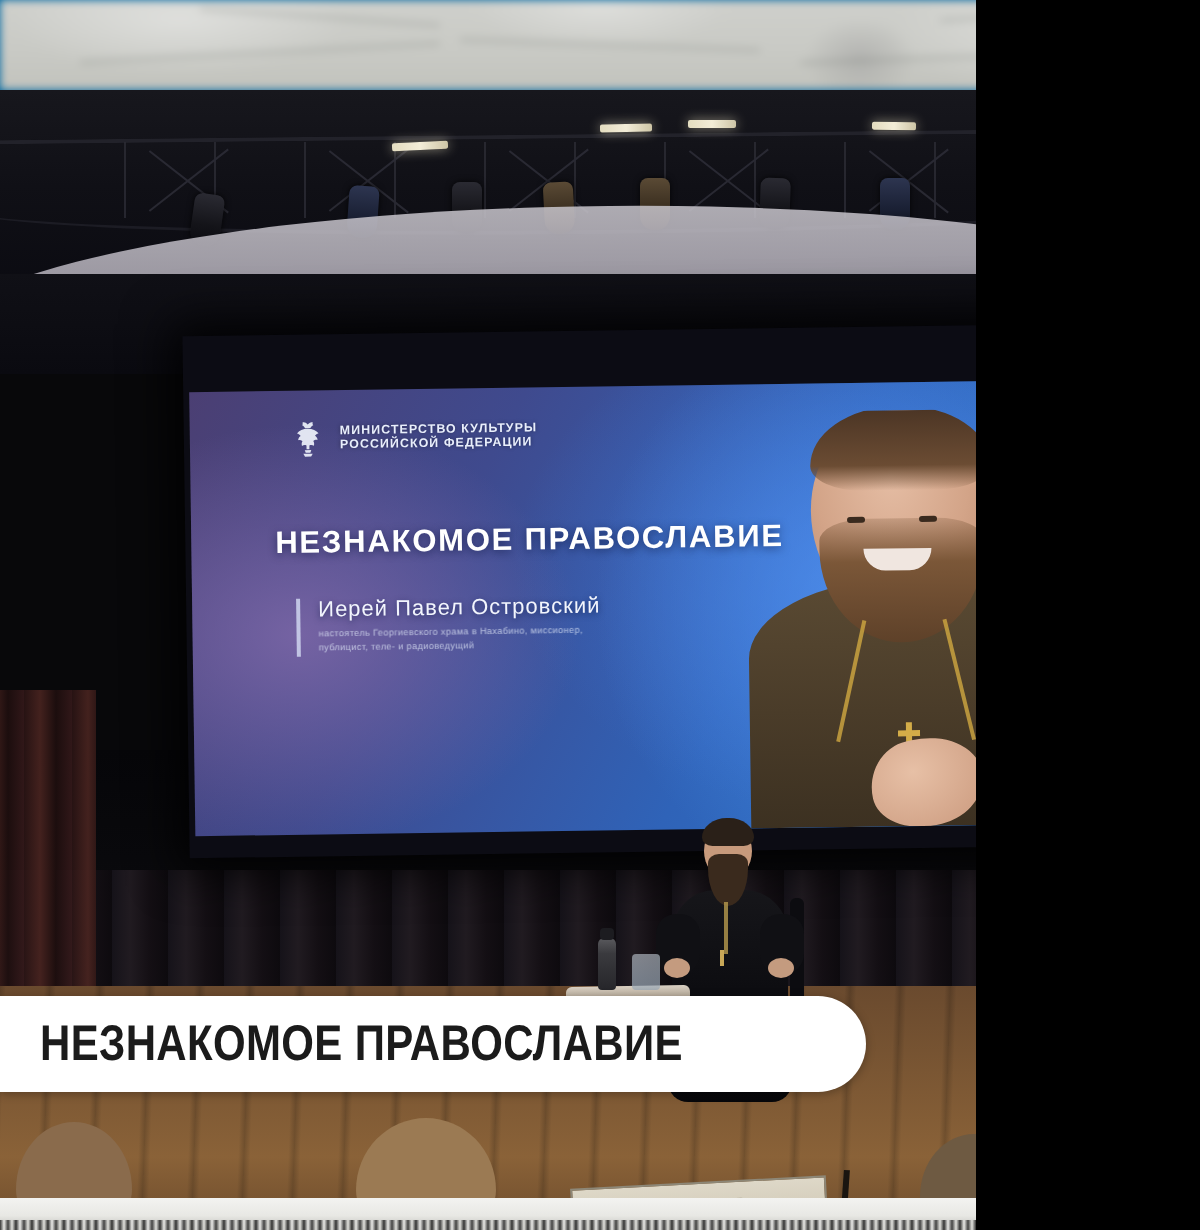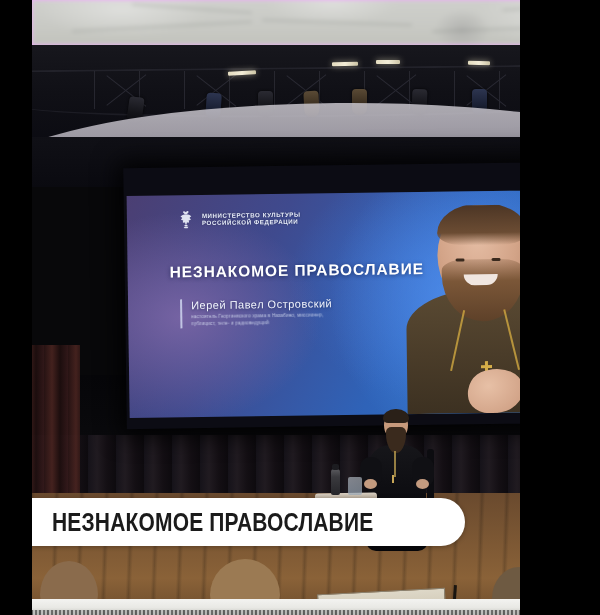--- a/index.html
+++ b/index.html
@@ -8,22 +8,21 @@
     background: #000;
   }
   body {
     font-family: "Liberation Sans", sans-serif;
   }
   .stage-photo {
     position: relative;
     width: 488px;
     height: 615px;
     overflow: hidden;
-    background: #f0abfc;
-    margin-left: 32px;
+    background: #0369a1;
   }
 
   
   .top-blur-band {
     position: absolute;
     left: 0; top: 0;
     width: 600px; height: 45px;
     background:
       radial-gradient(ellipse 120px 40px at 90px 10px, rgba(255,255,255,.35), rgba(255,255,255,0) 70%),
       radial-gradient(ellipse 90px 30px at 300px 4px, rgba(255,255,255,.30), rgba(255,255,255,0) 70%),

